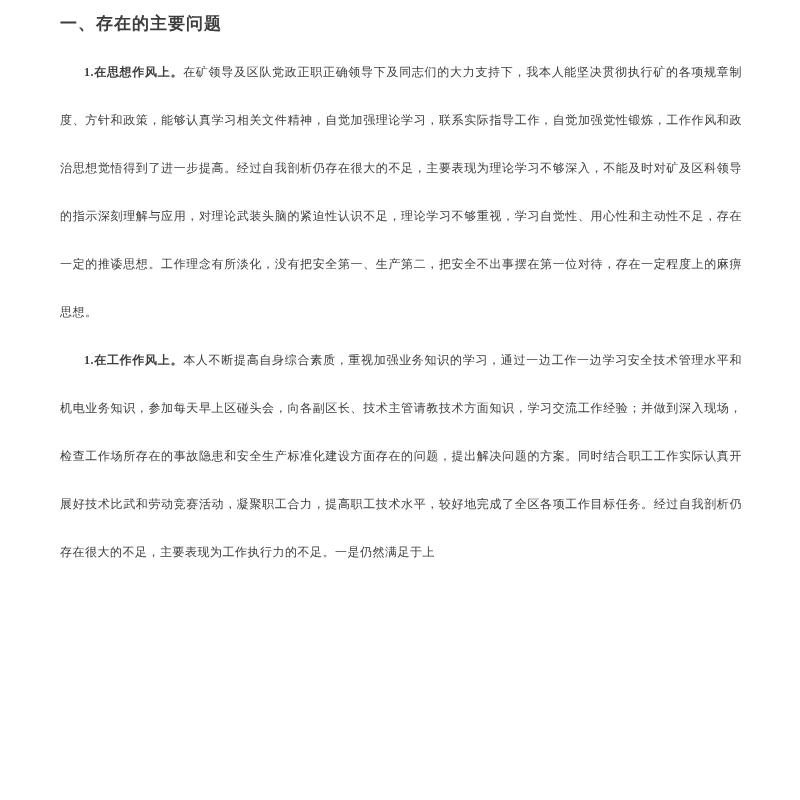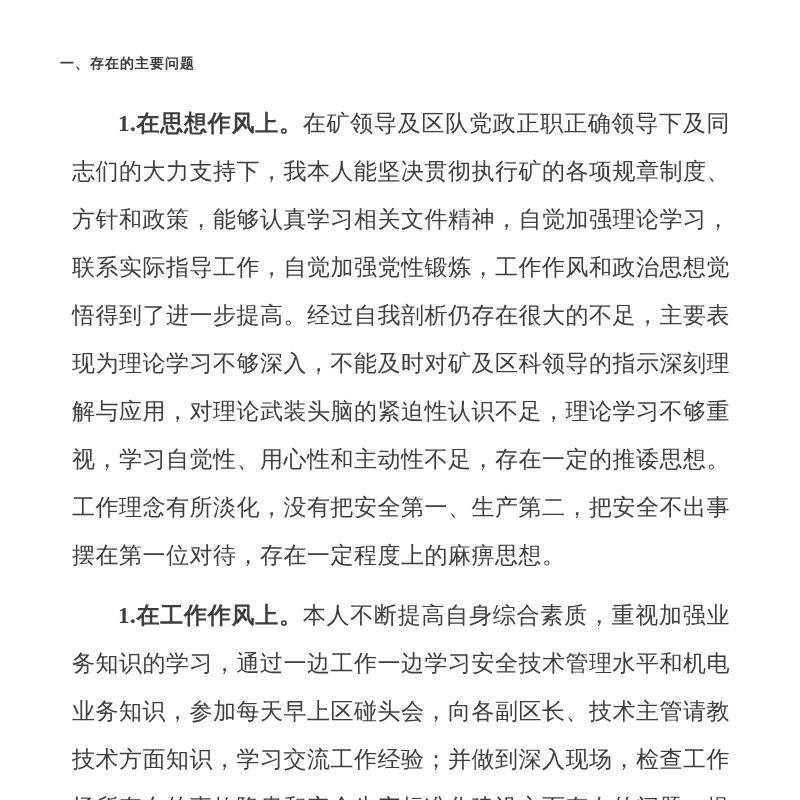--- a/index.html
+++ b/index.html
@@ -13,33 +13,32 @@
     overflow: hidden;
     font-family: "Liberation Serif", "DejaVu Serif", serif;
     color: #3d3d3d;
   }
   .page {
     padding: 0 58px 0 60px;
     box-sizing: border-box;
   }
   .doc-heading {
     font-weight: bold;
-    font-size: 14px;
+    font-size: 17px;
     line-height: 48px;
     letter-spacing: 1px;
     white-space: nowrap;
-    margin-top: 40px;
   }
   .doc-paragraph {
-    font-size: 23px;
+    font-size: 12px;
     line-height: 48px;
     text-align: justify;
     text-indent: 2em;
     letter-spacing: 0.5px;
-    margin: 12px;
+    margin: 0;
   }
   .doc-paragraph .lead {
     font-weight: bold;
   }
   .page-break-gap {
     height: 64px;
   }
 </style>
 </head>
 <body>

